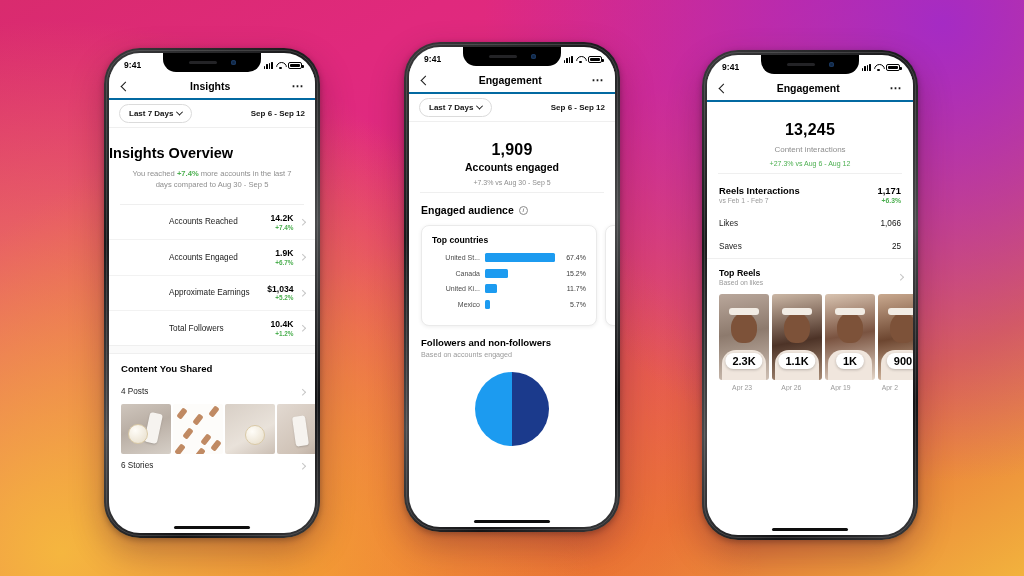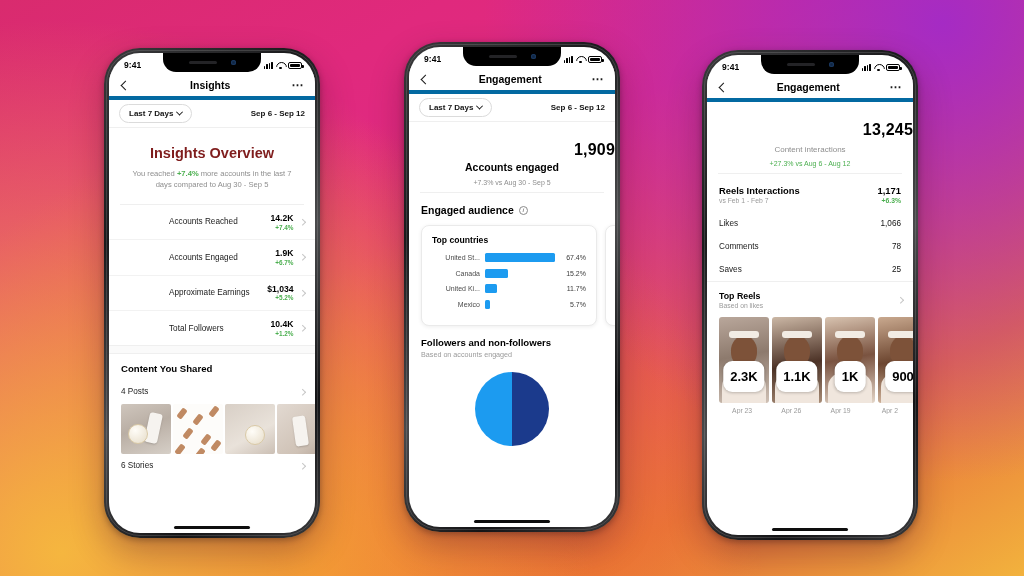--- a/index.html
+++ b/index.html
@@ -65,21 +65,21 @@
     content:""; position:absolute; left:3.4px; top:5px; width:2.2px;height:2.2px;
     background:#000; border-radius:50%;
   }
   .batt{ width:14px; height:7px; border:1.1px solid #000; border-radius:2px; padding:1px; position:relative;}
   .batt::after{content:"";position:absolute;right:-2.6px;top:2px;width:1.4px;height:3px;background:#000;border-radius:0 1px 1px 0;}
   .batt i{display:block;width:100%;height:100%;background:#000;border-radius:1px;}
 
   
   .navbar{
     height:26px; display:flex; align-items:center; justify-content:space-between;
-    padding:0 11px; border-bottom:4px solid #0369a1; background:#fff;
+    padding:0 11px; border-bottom:2px solid #0369a1; background:#fff;
   }
   .nav-title{ font-size:10.5px; font-weight:bold; color:#000; }
   .chev-back{ width:7px; height:7px; border-left:1.6px solid #1a1a1a; border-bottom:1.6px solid #1a1a1a; transform:rotate(45deg); margin-left:2px;}
   .dots{ font-size:12px; color:#1a1a1a; letter-spacing:.6px; line-height:6px; font-weight:bold;}
 
   
   .filterrow{
     height:28px; display:flex; align-items:center; justify-content:space-between;
     padding:0 10px; border-bottom:1px solid #efefef;
   }
@@ -87,21 +87,21 @@
     display:inline-flex; align-items:center; gap:4px;
     border:1px solid #dbdbdb; border-radius:13px; padding:4px 9px;
     font-size:8px; color:#131313; font-weight:bold; background:#fff;
   }
   .caret{ width:5px;height:5px; border-right:1.4px solid #131313; border-bottom:1.4px solid #131313; transform:rotate(45deg) translate(-1px,-1px);}
   .daterange{ font-size:8px; color:#131313; font-weight:bold;}
 
   .body{ flex:1; overflow:hidden; background:#fff; }
 
   
-  .ov-title{ text-align:center; font-size:14.5px; font-weight:bold; color:#7f1d1d; padding:17px 0 7px;}
+  .ov-title{ text-align:left; font-size:14.5px; font-weight:bold; color:#000000; padding:17px 0 7px;}
   .ov-sub{ text-align:center; font-size:7.6px; color:#8e8e8e; line-height:1.5; padding:0 22px 13px;}
   .pos{ color:#4caf50; font-weight:bold;}
   .sep{ height:1px; background:#efefef; margin:0 11px;}
   .metric{
     display:flex; align-items:center; justify-content:space-between;
     padding:8px 11px 8px 12px; position:relative;
   }
   .metric + .metric{ border-top:1px solid #f2f2f2;}
   .m-label{ font-size:8.2px; color:#1a1a1a;margin-left:48px;}
   .m-right{ text-align:right; display:flex; align-items:center; gap:6px;}
@@ -122,21 +122,21 @@
     border-radius:3px; transform:rotate(12deg); box-shadow:0 1px 2px rgba(0,0,0,.18);
   }
   .jar{ position:absolute; left:14%; top:40%; width:20px; height:20px; border-radius:50%;
     background:radial-gradient(circle at 35% 30%,#fffdf8,#e6dcc8); border:1.6px solid #d9c9a6;}
   .t2 .p{ position:absolute; width:6px;height:11px;border-radius:2px;background:#c08a63; transform:rotate(38deg);}
   .stories-bar{ display:flex; align-items:center; justify-content:space-between; padding:7px 11px 4px 12px; font-size:8.2px; color:#1a1a1a;}
   .homebar{ position:absolute; bottom:4px; left:50%; transform:translateX(-50%); width:76px;height:3px;background:#0e0e0e;border-radius:2px; z-index:20;}
 
   
   .bigstat{ text-align:center; padding:19px 0 6px;}
-  .bigstat .n{ font-size:16px; font-weight:bold; color:#000; letter-spacing:.2px;text-align:right;}
+  .bigstat .n{ font-size:16px; font-weight:bold; color:#000; letter-spacing:.2px;}
   .bigstat .l{ font-size:10.5px; font-weight:bold; color:#000; margin-top:2px;}
   .bigstat .d{ font-size:7px; color:#8e8e8e; margin-top:6px;}
   .sechead2{ font-size:10.5px; font-weight:bold; color:#000; padding:11px 12px 9px; display:flex; align-items:center; gap:5px;}
   .info-i{ width:9px;height:9px;border:1.1px solid #8a8a8a;border-radius:50%; font-size:6px; color:#8a8a8a; display:flex;align-items:center;justify-content:center; font-weight:bold; font-style:italic;}
   .cards{ display:flex; gap:8px; padding:0 0 0 12px;}
   .card{ background:#fff; border:1px solid #eaeaea; border-radius:8px; box-shadow:0 1px 4px rgba(0,0,0,.07); padding:9px 10px 10px; flex:0 0 auto;}
   .card.c1{ width:176px; } .card.c2{ width:176px; }
   .card-title{ font-size:8.6px; font-weight:bold; color:#000; margin-bottom:8px;}
   .brow{ display:flex; align-items:center; gap:5px; margin-bottom:6.5px;}
   .bname{ width:48px; text-align:right; font-size:7px; color:#4a4a4a; white-space:nowrap; overflow:hidden;}
@@ -164,21 +164,21 @@
   .reels{ display:flex; gap:3px; padding-left:12px;}
   .reel{ width:50px; height:86px; flex:0 0 auto; border-radius:3px; position:relative; overflow:hidden;}
   .r1{background:linear-gradient(170deg,#b9a79b 0%,#8d7a6d 45%,#cfc0b4 100%);}
   .r2{background:linear-gradient(170deg,#cbb7a5 0%,#4d3327 55%,#a98d77 100%);}
   .r3{background:linear-gradient(170deg,#d8c3b0 0%,#7a5340 48%,#e4d6c8 100%);}
   .r4{background:linear-gradient(170deg,#c9a98f 0%,#6d4630 50%,#e0c6ae 100%);}
   .reel .face{ position:absolute; left:50%; top:22%; transform:translateX(-50%); width:26px;height:30px;border-radius:48% 48% 44% 44%; background:#7d5239;}
   .reel .band{ position:absolute; left:50%; top:16%; transform:translateX(-50%); width:30px;height:7px;border-radius:3px; background:#f2ece4;}
   .reel .body{ position:absolute; left:50%; bottom:0; transform:translateX(-50%); width:44px;height:30px;border-radius:14px 14px 0 0; background:#f0e6dd;}
   .badge{ position:absolute; left:50%; bottom:11px; transform:translateX(-50%);
-    background:#fff; border-radius:9px; padding:8px 7px; font-size:13px; font-weight:bold; color:#000; box-shadow:0 1px 3px rgba(0,0,0,.22);}
+    background:#fff; border-radius:9px; padding:2px 7px; font-size:11px; font-weight:bold; color:#000; box-shadow:0 1px 3px rgba(0,0,0,.22);}
   .dates{ display:flex; gap:3px; padding:4px 0 0 12px;}
   .dates span{ width:50px; text-align:center; font-size:6.8px; color:#9a9a9a;}
 </style>
 </head>
 <body>
 
 <div class="stage">
 
   <div class="phone p1">
     <div class="screen">
@@ -431,24 +431,20 @@
         </div>
         <div class="kpi-sub">
           <span class="t">vs Feb 1 - Feb 7</span>
           <span class="v">+6.3%</span>
         </div>
         <div class="srow">
           <span>Likes</span>
           <span class="v">1,066</span>
         </div>
         <div class="srow">
-          <span>Comments</span>
-          <span class="v">78</span>
-        </div>
-        <div class="srow">
           <span>Saves</span>
           <span class="v">25</span>
         </div>
         <div class="topreels">
           <span>
             <h4>Top Reels</h4>
             <p>Based on likes</p>
           </span>
           <span class="chev-r"></span>
         </div>

